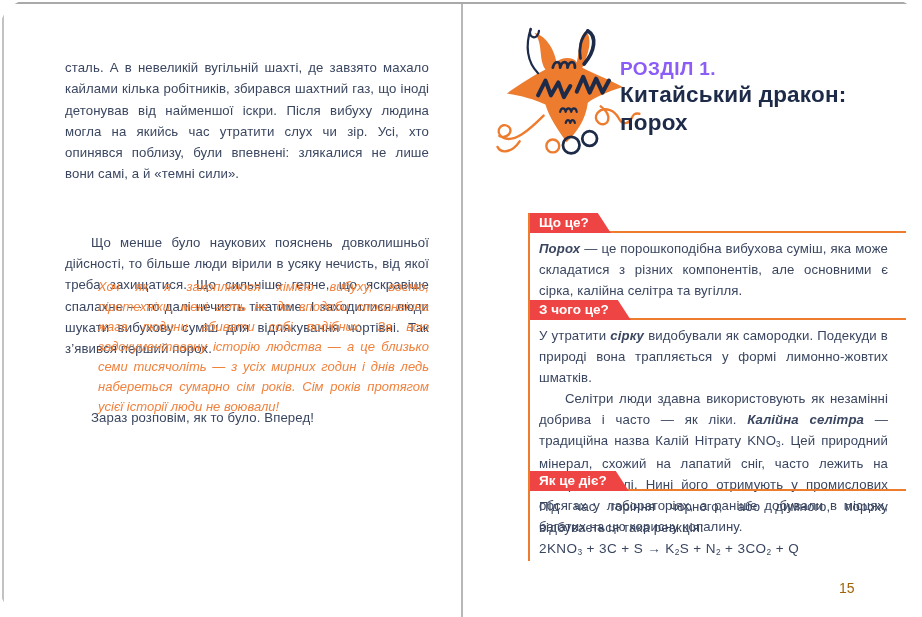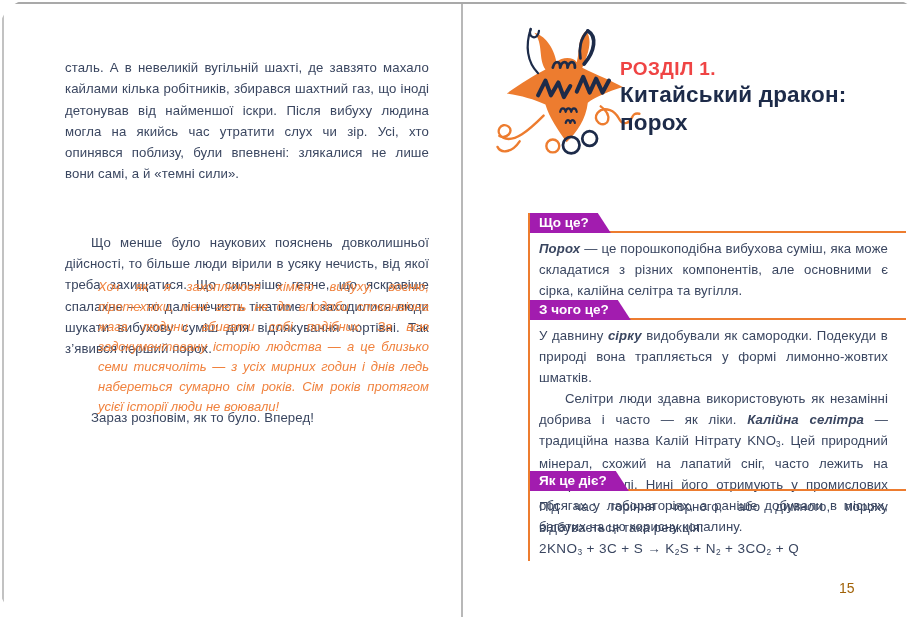--- a/index.html
+++ b/index.html
@@ -24,38 +24,38 @@
   .lp-aside{
     position:absolute;left:98px;top:277px;width:331px;
     font-size:13px;line-height:20px;color:#f0823e;
     font-style:italic;text-align:justify;
   }
 
   
   .dragon{position:absolute;left:492px;top:20px;}
   .ch-label{
     position:absolute;left:620px;top:58px;
-    font-size:19px;font-weight:700;color:#ef4444;letter-spacing:0.4px;
+    font-size:19px;font-weight:700;color:#8b5cf6;letter-spacing:0.4px;
   }
   .ch-title{
     position:absolute;left:620px;top:81px;width:245px;
     font-size:22.5px;font-weight:700;color:#1d2b49;line-height:28px;letter-spacing:0.2px;
   }
   .section{
     position:absolute;left:528px;width:378px;
     border-left:2px solid #ed7c2f;box-sizing:border-box;
   }
   .s1{top:213px;} .s2{top:300px;} .s3{top:471px;}
   .tabrow{position:relative;height:20px;}
   .tabrow::after{
     content:'';position:absolute;left:0;right:0;bottom:0;height:2px;background:#ed7c2f;
   }
   .tab{
     position:relative;display:inline-block;height:20px;line-height:20px;
-    background:#a21caf;color:#ffffff;font-weight:700;font-size:13.5px;
+    background:#ef4444;color:#ffffff;font-weight:700;font-size:13.5px;
     padding:0 22px 0 9px;z-index:1;
     clip-path:polygon(0 0, calc(100% - 13px) 0, 100% 100%, 0 100%);
   }
   .sbody{
     padding:5px 18px 0 9px;font-size:13.2px;line-height:21px;
     color:#3a4660;text-align:justify;letter-spacing:0.1px;
   }
   .sbody p{margin:0;}
   .sbody p.indent{text-indent:26px;}
   .bi{font-weight:700;font-style:italic;}
@@ -125,21 +125,21 @@
     <div class="sbody">
       <p><span class="bi">Порох</span><span> — це порошкоподібна вибухова суміш, яка може складатися з різних компонентів, але основними є сірка, калійна селітра та вугілля.</span></p>
     </div>
   </div>
 
   <div class="section s2">
     <div class="tabrow">
       <span class="tab">З чого це?</span>
     </div>
     <div class="sbody">
-      <p><span>У давнину </span><span class="bi">сірку</span><span> видобували як самородки. Подекуди в природі вона трапляється у формі лимонно-жовтих шматків.</span></p>
+      <p><span>У утратити </span><span class="bi">сірку</span><span> видобували як самородки. Подекуди в природі вона трапляється у формі лимонно-жовтих шматків.</span></p>
       <p class="indent"><span>Селітри люди здавна використовують як незамінні добрива і часто — як ліки. </span><span class="bi">Калійна селітра</span><span> — традиційна назва Калій Нітрату KNO</span><span class="sub">3</span><span>. Цей природний мінерал, схожий на лапатий сніг, часто лежить на поверхні землі. Нині його отримують у промислових обсягах у лабораторіях, а раніше добували в місцях, багатих на цю корисну копалину.</span></p>
     </div>
   </div>
 
   <div class="section s3">
     <div class="tabrow">
       <span class="tab">Як це діє?</span>
     </div>
     <div class="sbody">
       <p><span>Під час горіння чорного, або димного, пороху відбувається така реакція:</span></p>

